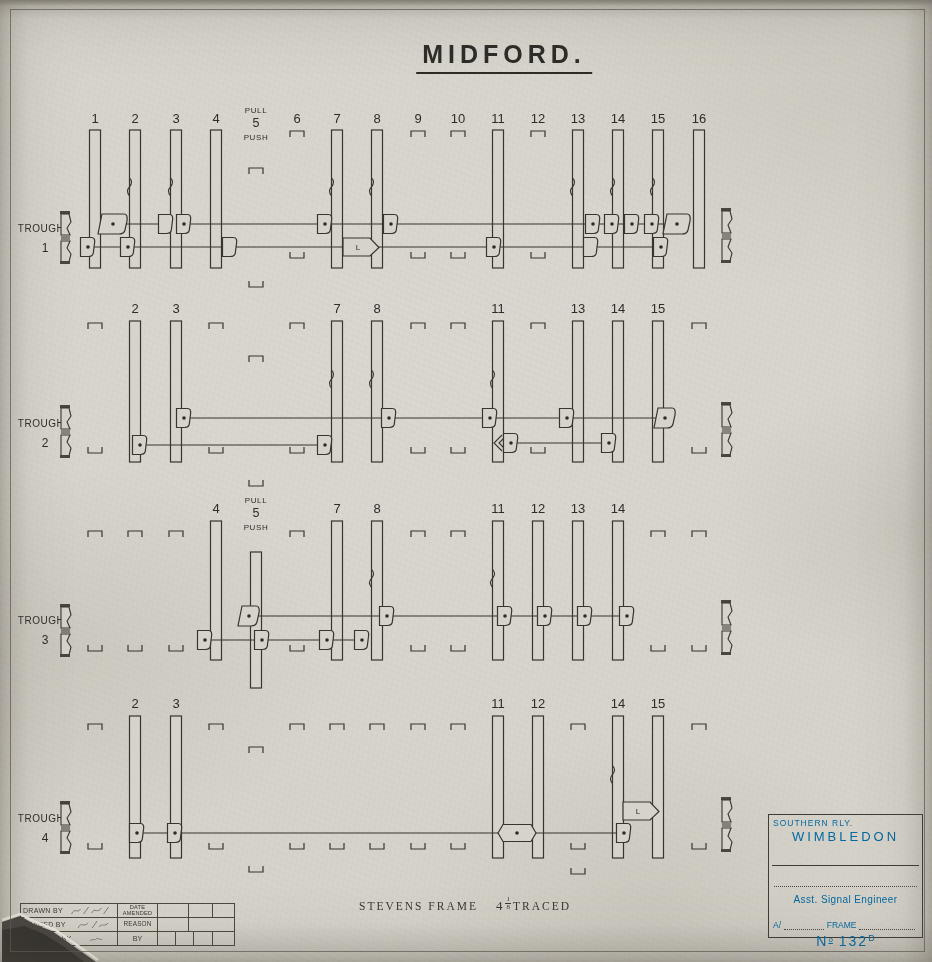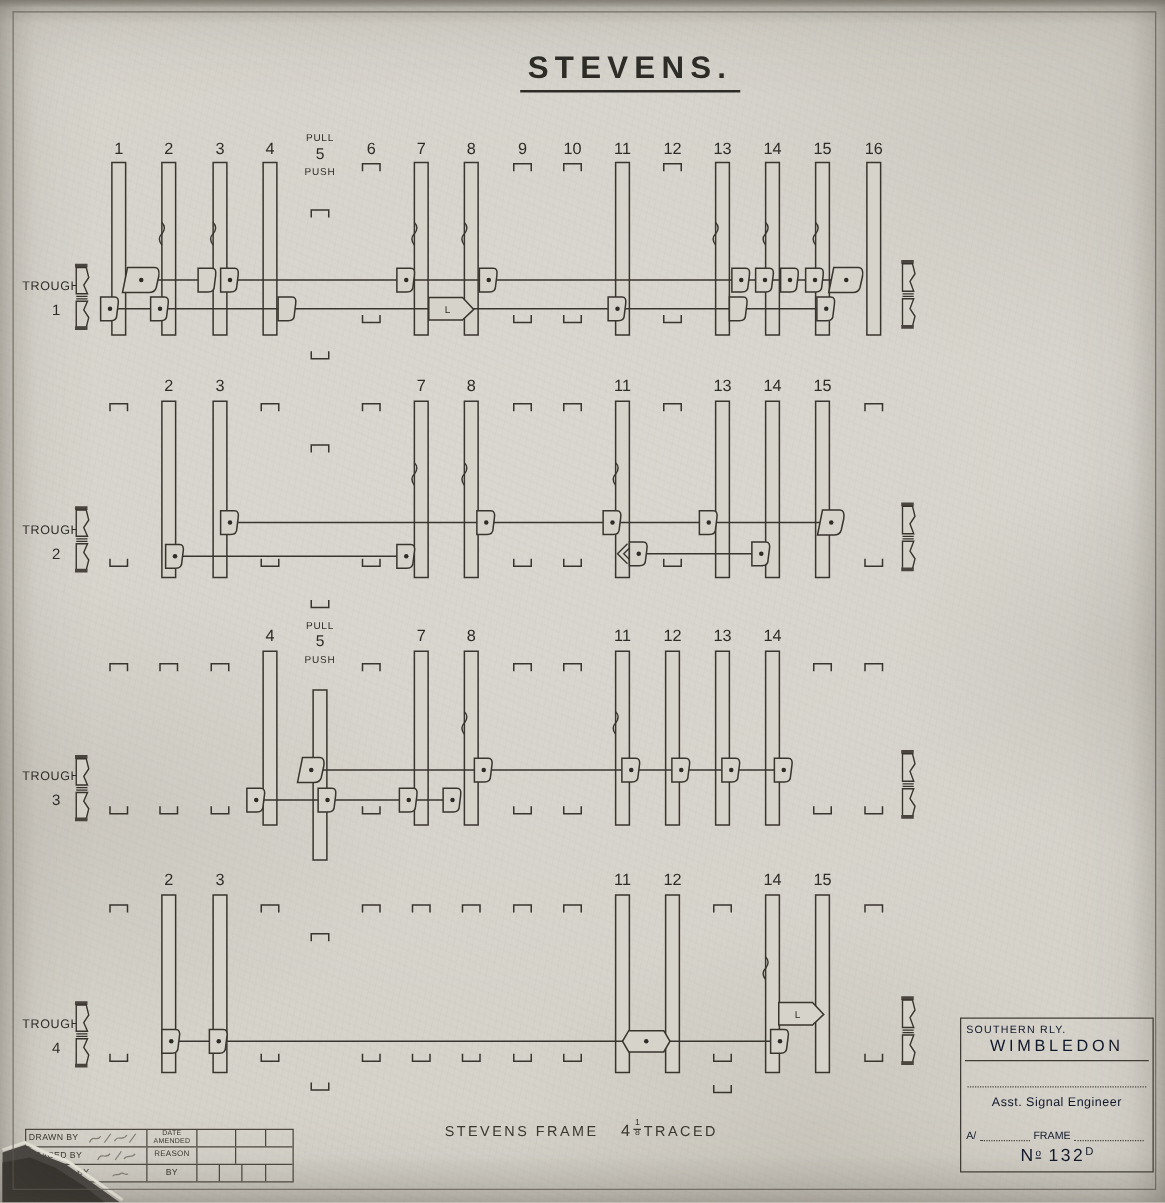--- a/index.html
+++ b/index.html
@@ -33,21 +33,21 @@
   .page-title{
     position:absolute;left:504px;top:40px;transform:translateX(-50%);
     font-size:25px;font-weight:bold;letter-spacing:5px;
     color:#2e2c27;border-bottom:2px solid #2e2c27;padding:0 6px 3px 6px;white-space:nowrap;
   }
 
   svg text{font-family:"Liberation Sans",sans-serif;}
 
   .caption{
     position:absolute;left:465px;top:896px;transform:translateX(-50%);
-    font-size:11.5px;letter-spacing:2px;color:#3a382f;white-space:nowrap;
+    font-size:11.5px;letter-spacing:2px;color:#3a382f;white-space:nowrap;font-family:Liberation Serif, serif;
   }
   .caption .gap{display:inline-block;width:18px;}
   .caption .whole{font-size:13px;}
   .frac{display:inline-block;vertical-align:1px;text-align:center;line-height:.95;font-size:7px;letter-spacing:0;margin:0 2px 0 1px;}
   .frac .num{display:block;border-bottom:1px solid #3a382f;padding:0 1px;}
   .frac .den{display:block;}
 
   
   .footer-table{
     position:absolute;left:20px;top:903px;width:213px;
@@ -58,43 +58,43 @@
   .ft-row:last-child{border-bottom:none;height:13px;}
   .ft-cell{border-right:1px solid #4b473f;display:flex;align-items:center;padding:0 2px;box-sizing:border-box;overflow:hidden;}
   .ft-cell:last-child{border-right:none;}
   .ft-label{white-space:nowrap;}
   .ft-head{justify-content:center;text-align:center;font-size:5.6px;line-height:1.02;letter-spacing:.2px;}
   .squig{margin-left:3px;flex:1;}
 
   
   .title-block{
     position:absolute;left:768px;top:814px;width:155px;height:124px;
-    border:1.6px solid #3f3c35;box-sizing:border-box;padding:3px 4px 0 4px;color:#0f172a;
+    border:1.6px solid #3f3c35;box-sizing:border-box;padding:3px 4px 0 4px;color:#0369a1;
     background:rgba(216,213,205,.25);
   }
   .tb-company{font-size:8.5px;letter-spacing:1px;}
-  .tb-office-row{border-bottom:1.5px solid #3f3c35;padding-bottom:4px;margin:1px -1px 0 -1px;}
+  .tb-office-row{border-bottom:1.5px solid #3f3c35;padding-bottom:21px;margin:1px -1px 0 -1px;}
   .tb-office{text-align:center;font-size:13px;letter-spacing:3px;}
   .tb-dotline{border-bottom:1.6px dotted #4b473f;height:1px;margin:19px 1px 0 1px;}
   .tb-engineer{text-align:center;font-size:10px;letter-spacing:.4px;margin-top:7px;}
   .tb-adate{display:flex;align-items:flex-end;font-size:8.5px;margin-top:15px;}
   .dotfill{flex:1;border-bottom:1.3px dotted #4b473f;height:9px;margin:0 3px;}
   .tb-no{text-align:center;font-size:14px;letter-spacing:2px;margin-top:3px;}
   .sup-o{font-size:8px;vertical-align:4px;text-decoration:underline;letter-spacing:0;}
   .sup-d{font-size:9px;vertical-align:5px;letter-spacing:0;}
 
   .tear{position:absolute;left:0;top:900px;pointer-events:none;}
 </style>
 </head>
 <body>
 
 <div class="texture"></div>
 <div class="grain"></div>
 
-<div class="page-title">STEVENS.</div>
+<div class="page-title">MIDFORD.</div>
 
 <svg id="diagram" width="932" height="962" viewBox="0 0 932 962" style="position:absolute;left:0;top:0;">
     <g>
       <text x="41" y="232" text-anchor="middle" font-size="10" fill="#2e2c27" letter-spacing="0.5" font-weight="normal">TROUGH</text>
       <text x="45" y="252" text-anchor="middle" font-size="12" fill="#2e2c27" letter-spacing="0" font-weight="normal">1</text>
       <rect x="60" y="211" width="10" height="3" fill="#4a463f"></rect>
       <path d="M61,214 L69,214 L71,222 L67,228 L70,235 L61,235 Z" stroke="#38352e" stroke-width="1.1" fill="#d6d3cb"></path>
       <path d="M61,241 L70,241 L67,248 L71,254 L69,262 L61,262 Z" stroke="#38352e" stroke-width="1.1" fill="#d6d3cb"></path>
       <path d="M61,237 L70,237 M61,239 L70,239" stroke="#38352e" stroke-width="1" fill="none"></path>
       <rect x="60" y="261" width="10" height="3" fill="#4a463f"></rect>

